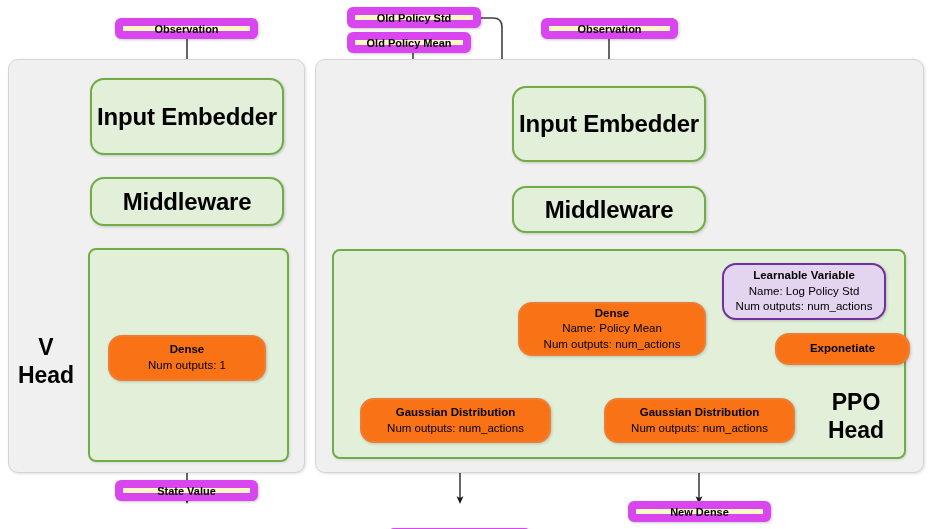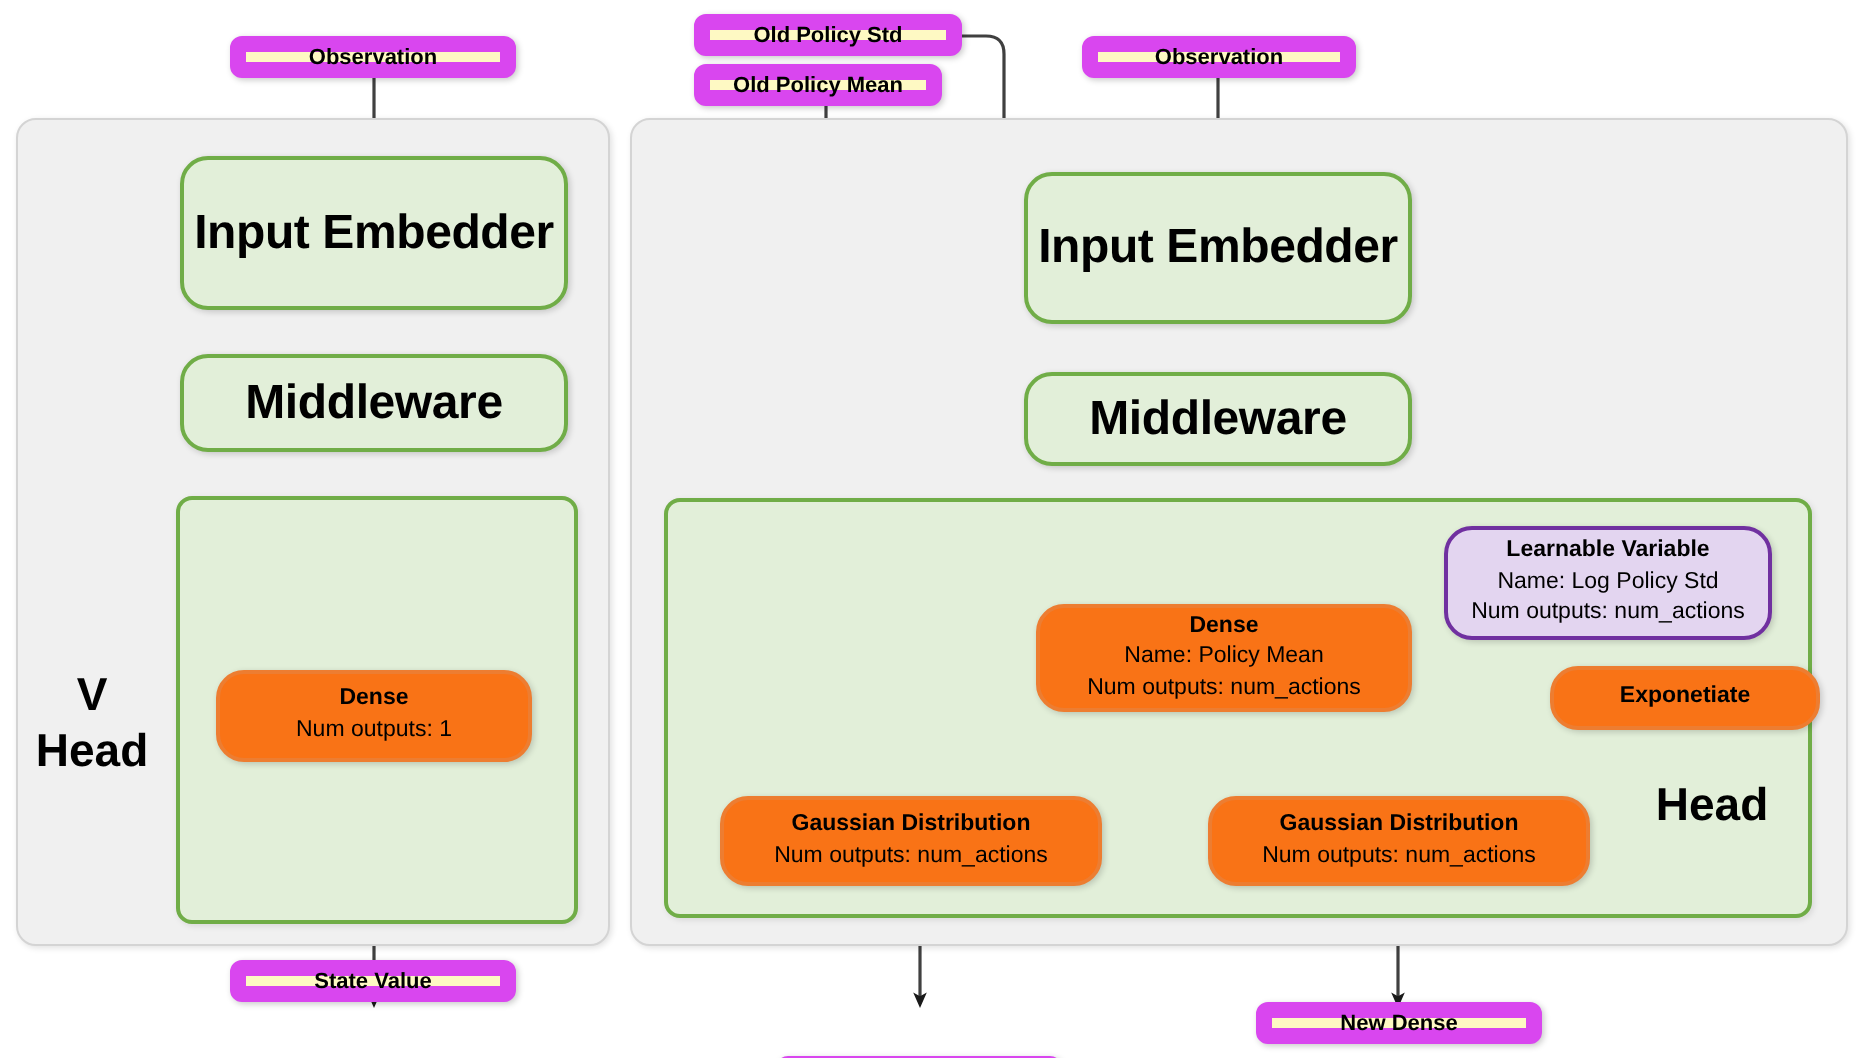--- a/index.html
+++ b/index.html
@@ -113,20 +113,21 @@
 
   <div class="node node-blue" style="left:115px;top:480px;width:143px;height:21px;">
     <span class="label-blue">State Value</span>
   </div>
 
   <div class="head-container" style="left:315px;top:59px;width:607px;height:412px;"></div>
 
   <div class="inner-green" style="left:332px;top:249px;width:570px;height:206px;"></div>
 
   <div class="head-label" style="left:808px;top:388px;width:96px;">
+    <div>PPO</div>
     <div>Head</div>
   </div>
 
   <div class="node node-blue" style="left:347px;top:7px;width:134px;height:21px;">
     <span class="label-blue">Old Policy Std</span>
   </div>
 
   <div class="node node-blue" style="left:347px;top:32px;width:124px;height:21px;">
     <span class="label-blue">Old Policy Mean</span>
   </div>

